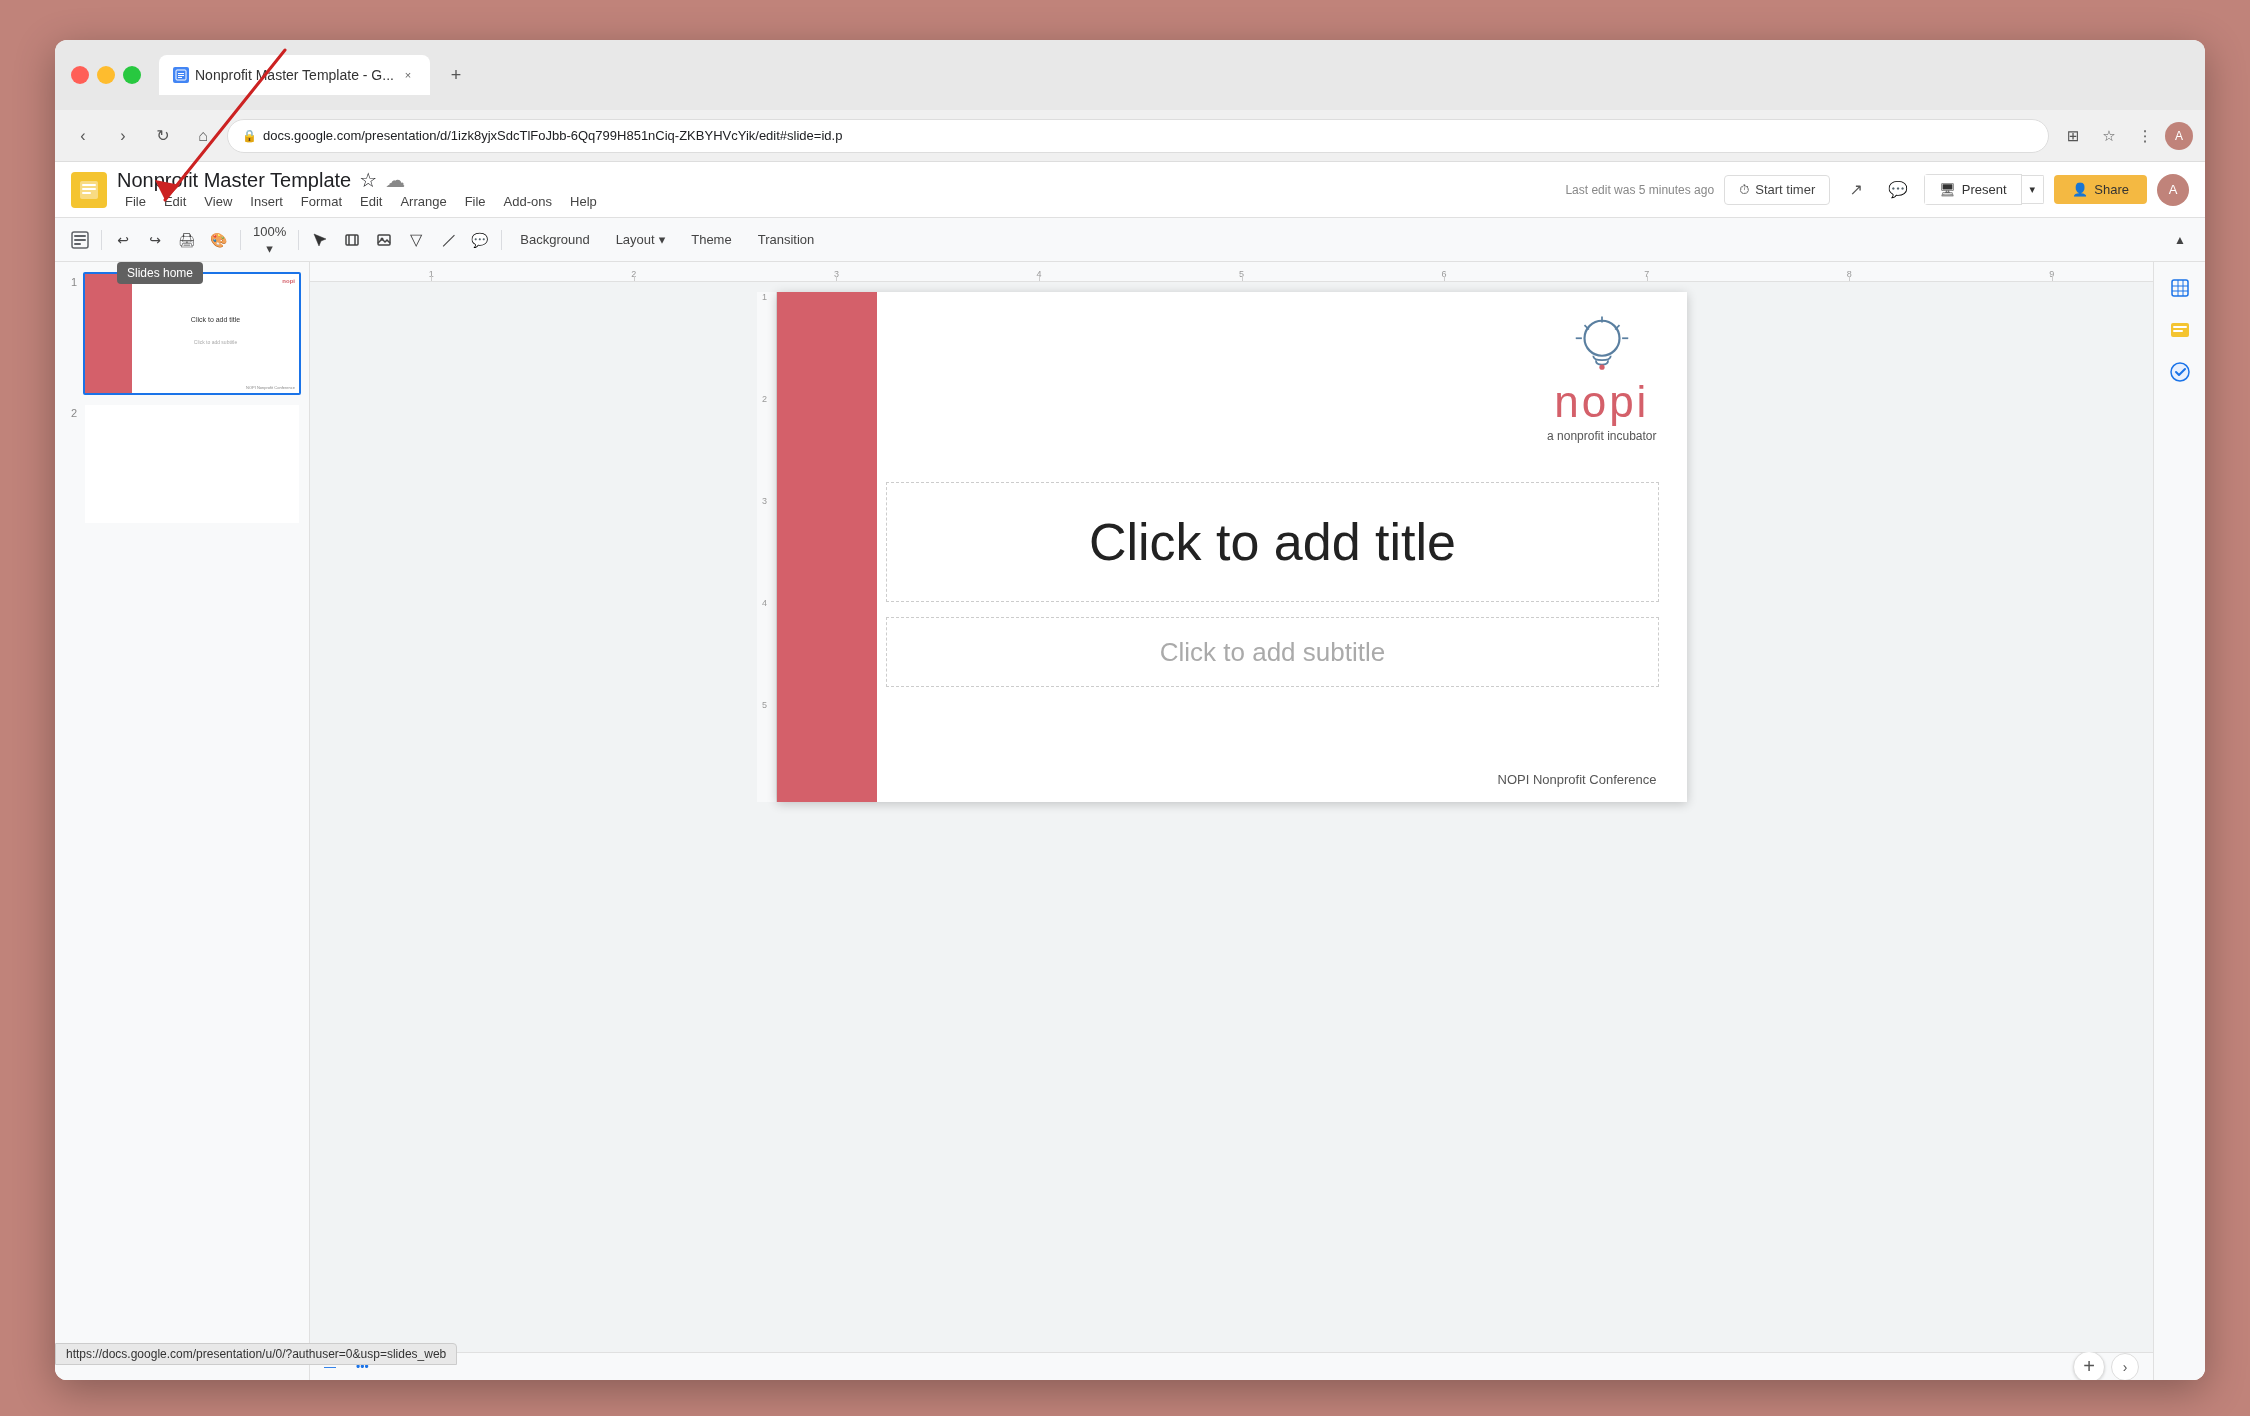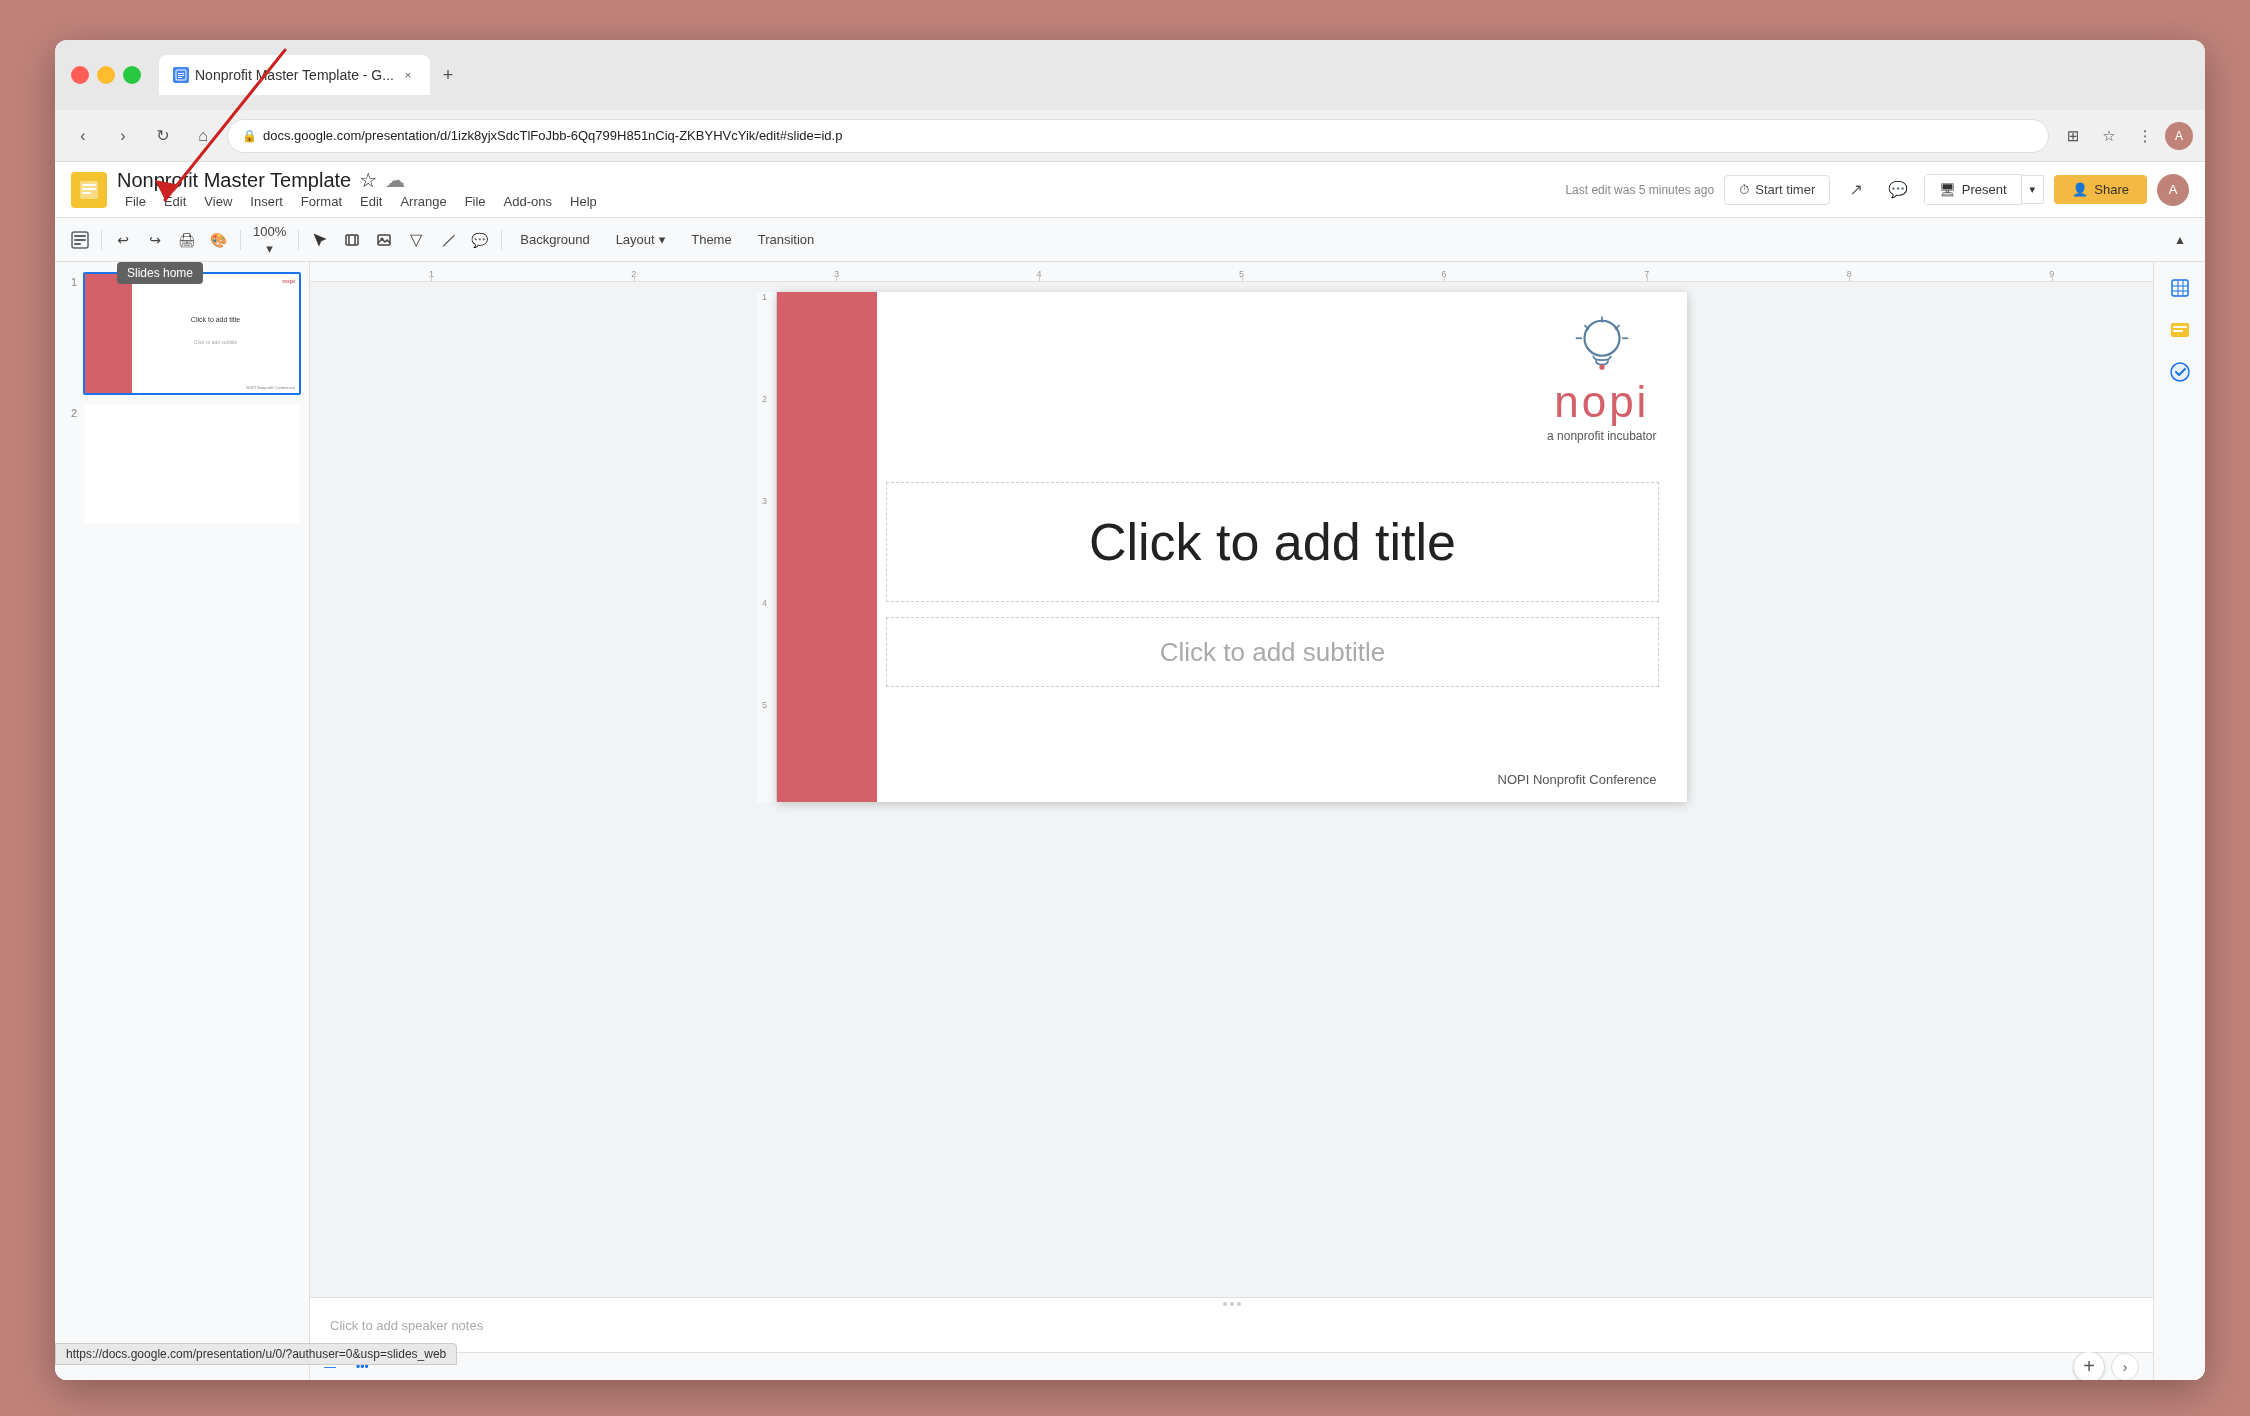--- a/index.html
+++ b/index.html
@@ -43,21 +43,21 @@
       height: 18px;
       border-radius: 50%;
     }
     .tl-red { background: #ff5f57; }
     .tl-yellow { background: #febc2e; }
     .tl-green { background: #28c840; }
 
     .tab-bar {
       display: flex;
       align-items: center;
-      gap: 4px;
+      gap: 12px;
       flex: 1;
     }
     .tab {
       display: flex;
       align-items: center;
       gap: 6px;
       background: #ffffff;
       border-radius: 8px 8px 0 0;
       padding: 6px 14px;
       font-size: 14px;
@@ -945,28 +945,20 @@
 
               <div class="slide-subtitle-box">
                 <span class="slide-subtitle-placeholder">Click to add subtitle</span>
               </div>
 
               <div class="slide-footer">NOPI Nonprofit Conference</div>
             </div>
           </div>
         </div>
 
-        <div class="notes-area">
-          <div class="notes-drag-handle">
-            <div class="drag-dot"></div>
-            <div class="drag-dot"></div>
-            <div class="drag-dot"></div>
-          </div>
-          <span>Click to add speaker notes</span>
-        </div>
 
         <div class="status-bar">
           <span>—</span>
           <span>•••</span>
           <div class="status-right">
             <div class="add-slide-fab">+</div>
             <div class="chevron-btn">›</div>
           </div>
         </div>
       </div>

